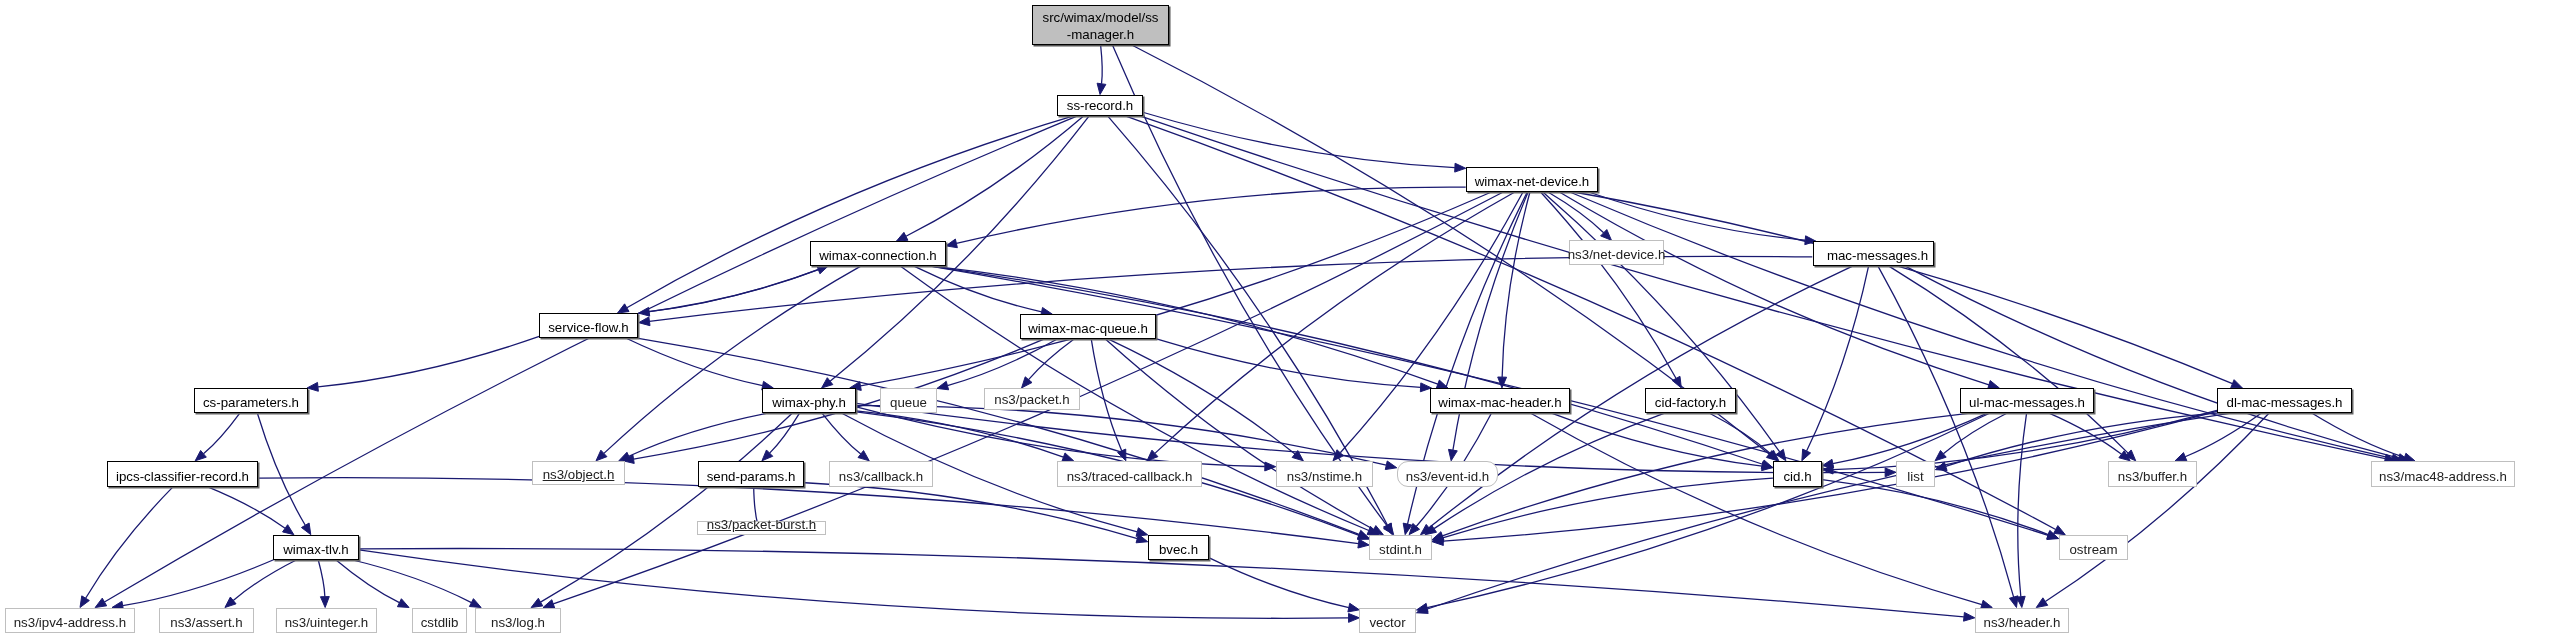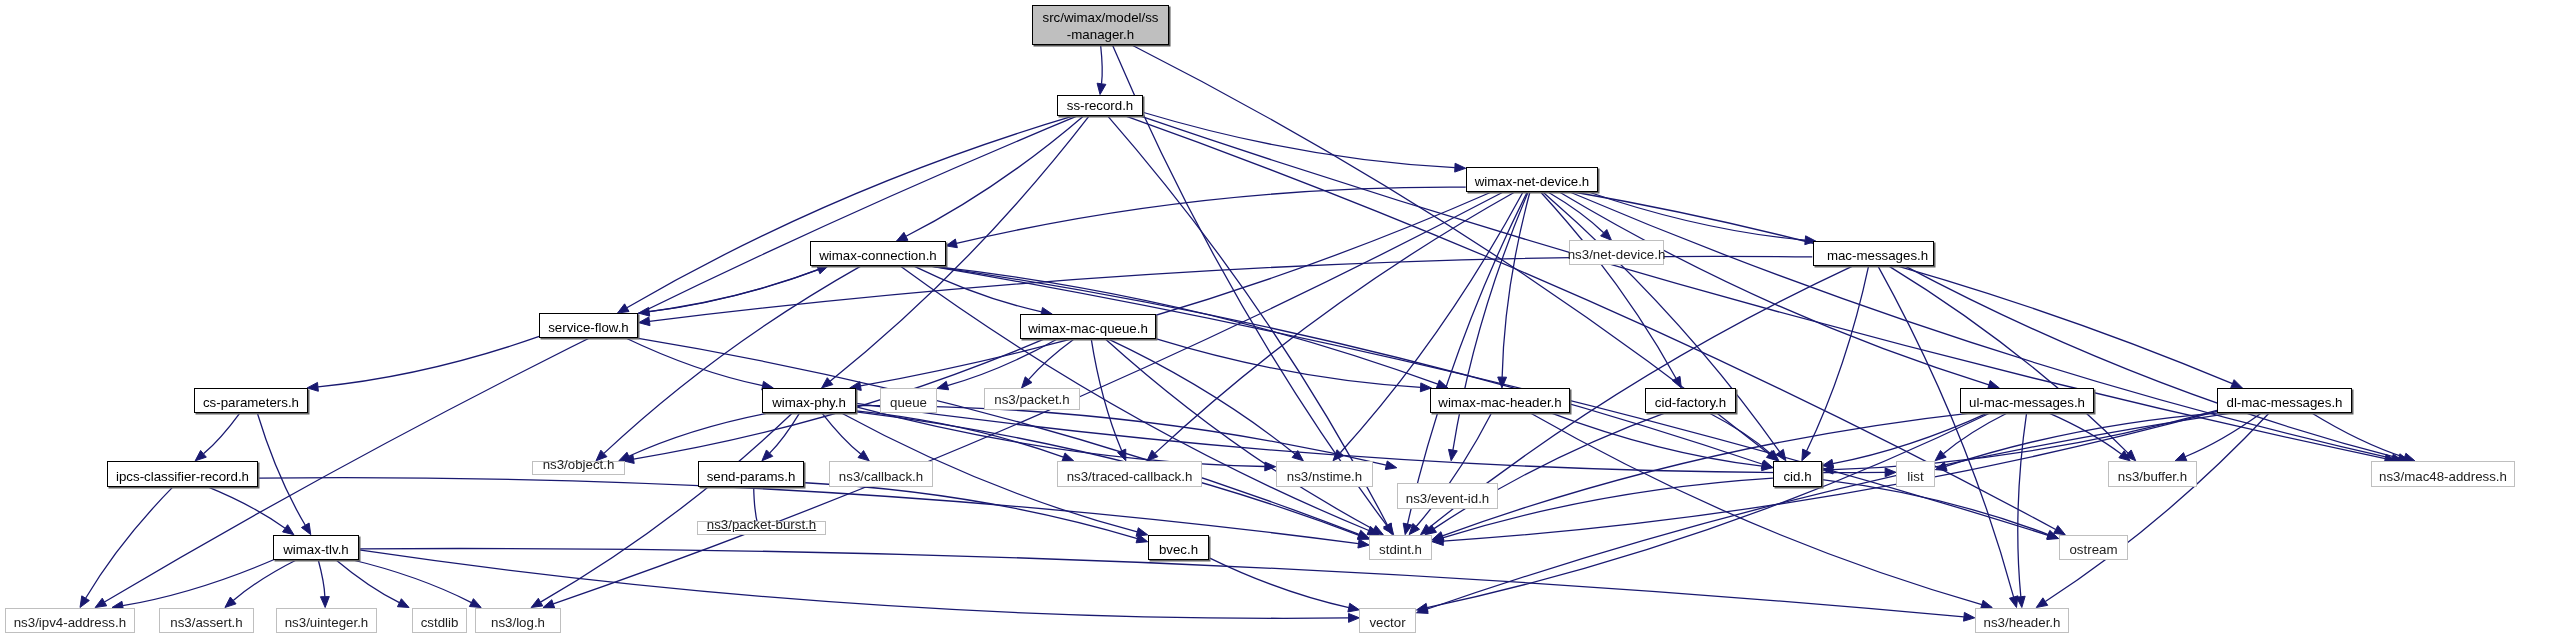--- a/index.html
+++ b/index.html
@@ -256,36 +256,36 @@
       </div>
       <div class="node local" style="left: 1960px; top: 388px; width: 134px; height: 24.6px;">
         <span>ul-mac-messages.h</span>
       </div>
       <div class="node local" style="left: 2217px; top: 388px; width: 135px; height: 24.6px;">
         <span>dl-mac-messages.h</span>
       </div>
       <div class="node local" style="left: 107px; top: 461px; width: 151px; height: 25.6px;">
         <span>ipcs-classifier-record.h</span>
       </div>
-      <div class="node external" style="left: 532px; top: 461px; width: 93px; height: 14px;">
+      <div class="node external" style="left: 532px; top: 461px; width: 93px; height: 24px; text-decoration: underline;">
         <span>ns3/object.h</span>
       </div>
       <div class="node local" style="left: 698px; top: 461px; width: 106px; height: 25.6px;">
         <span>send-params.h</span>
       </div>
       <div class="node external" style="left: 829px; top: 461px; width: 104px; height: 25.6px;">
         <span>ns3/callback.h</span>
       </div>
       <div class="node external" style="left: 1057px; top: 461px; width: 145px; height: 25.6px;">
         <span>ns3/traced-callback.h</span>
       </div>
       <div class="node external" style="left: 1276px; top: 461px; width: 97px; height: 25.6px;">
         <span>ns3/nstime.h</span>
       </div>
-      <div class="node external" style="left: 1397px; top: 483px; width: 101px; height: 25.6px;">
+      <div class="node external" style="left: 1397px; top: 461px; width: 101px; height: 25.6px; border-radius: 11px;">
         <span>ns3/event-id.h</span>
       </div>
       <div class="node local" style="left: 1773px; top: 461px; width: 49px; height: 25.6px;">
         <span>cid.h</span>
       </div>
       <div class="node external" style="left: 1896px; top: 461px; width: 39px; height: 25.6px;">
         <span>list</span>
       </div>
       <div class="node external" style="left: 2108px; top: 461px; width: 89px; height: 25.6px;">
         <span>ns3/buffer.h</span>

